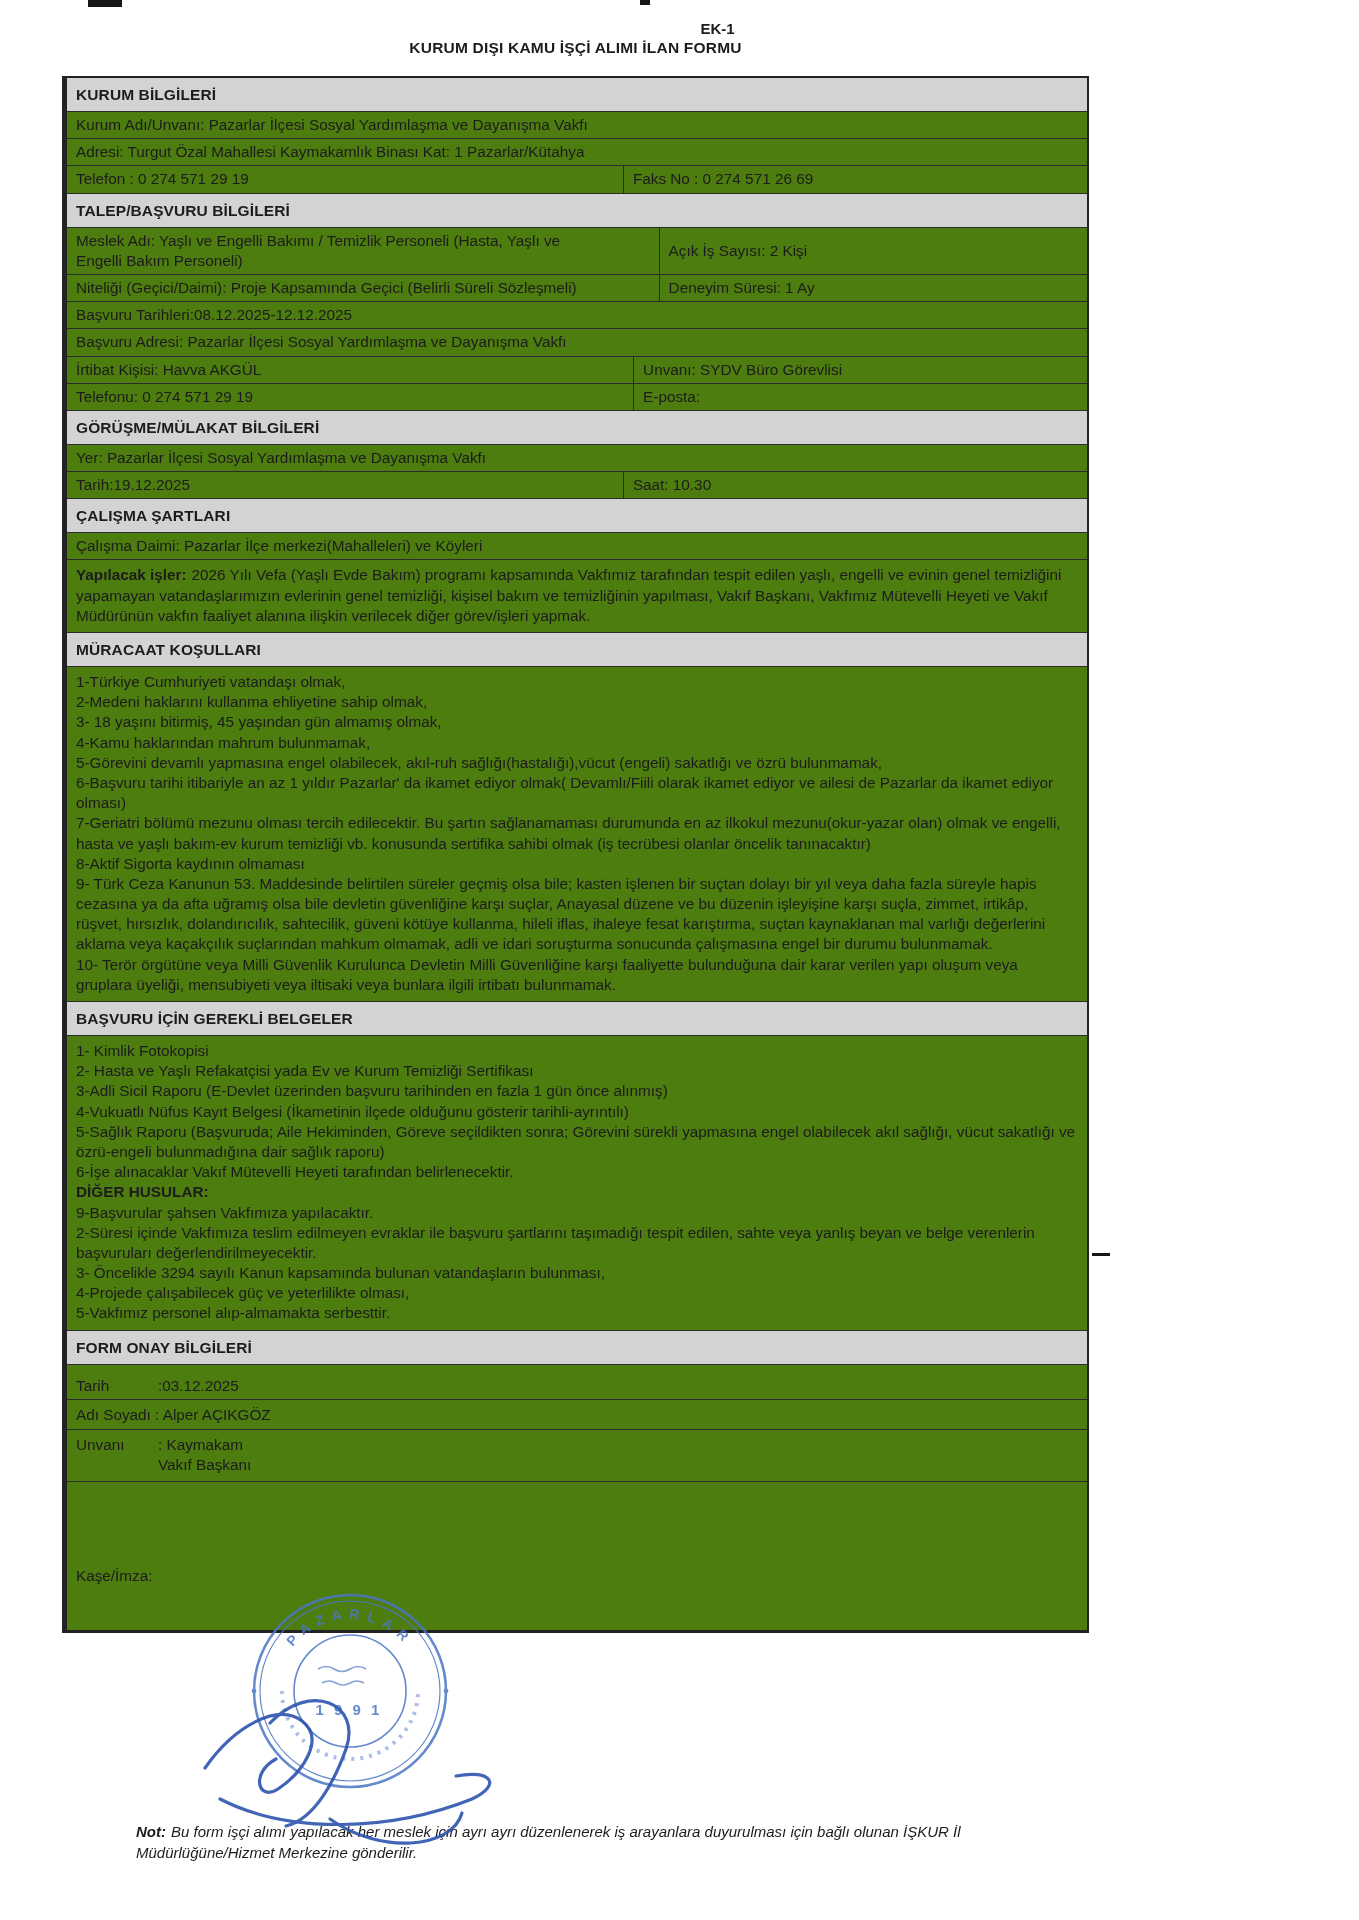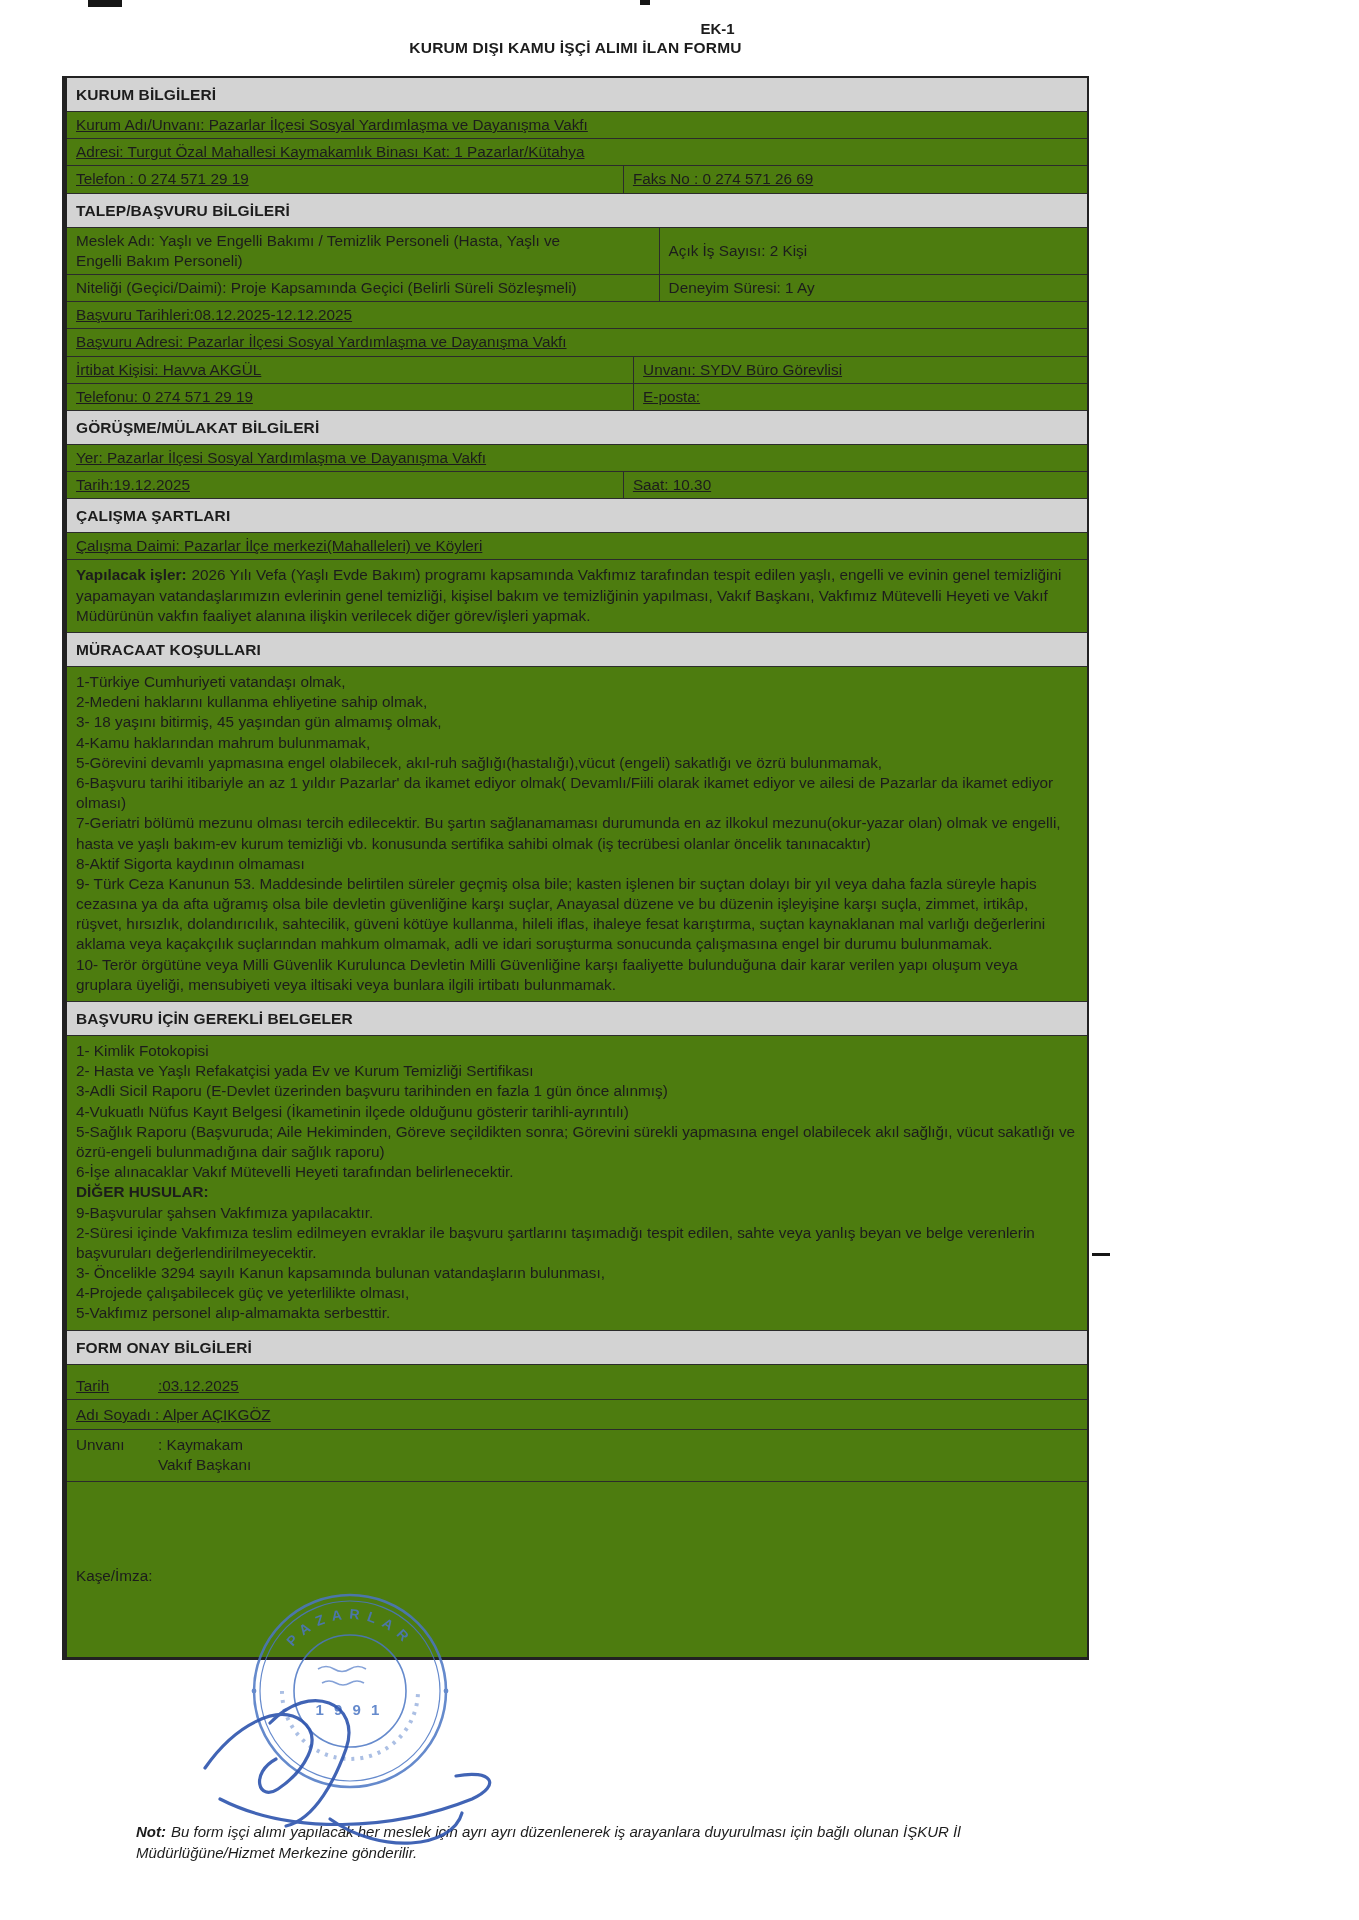--- a/index.html
+++ b/index.html
@@ -19,37 +19,37 @@
     border:2px solid #222; border-left-width:5px; border-bottom-width:3px;
     background:#4d7c0f;
   }
   .form-table > div + div { border-top:1.5px solid #2b2b2b; }
 
   .sec-header {
     background:#d3d3d3; font-weight:bold; font-size:15.5px;
     padding:8px 9px 7px 9px; letter-spacing:0.1px;
   }
   .cell { padding:3px 9px; font-size:15.3px; line-height:1.32; }
-  .row2 { min-height:26px;text-decoration:underline; }
+  .row2 { min-height:26px; }
   .split { display:flex; align-items:stretch; }
   .split > .c1 { flex:0 0 54.5%; }
   .split > .c1.w58 { flex:0 0 58%; }
   .split > .c1.w55 { flex:0 0 55.5%; }
   .split > .c2 { flex:1; border-left:1.5px solid #2b2b2b; }
   .vcenter { display:flex; align-items:center; }
   .pr60 { padding-right:70px; }
   .bold { font-weight:bold; }
   .lbl-inline { font-weight:bold; margin-right:5px; }
   .block .li { margin:0; }
   .block { padding-top:5px; padding-bottom:6px; }
 
   .onay-pair { display:flex; }
   .onay-pair .plbl { width:82px; flex:0 0 82px; }
   .indent82 { margin-left:82px; }
-  .kase-row { height:176px; }
+  .kase-row { height:149px; }
   .kase-row .cell { padding-top:84px; }
 
   .stamp-overlay {
     position:absolute; left:150px; top:1563px; width:460px; height:330px;
     pointer-events:none; z-index:5;
   }
 
   .note {
     position:absolute; left:136px; top:1822px; width:926px;
     font-size:15px; font-style:italic; line-height:1.38;

